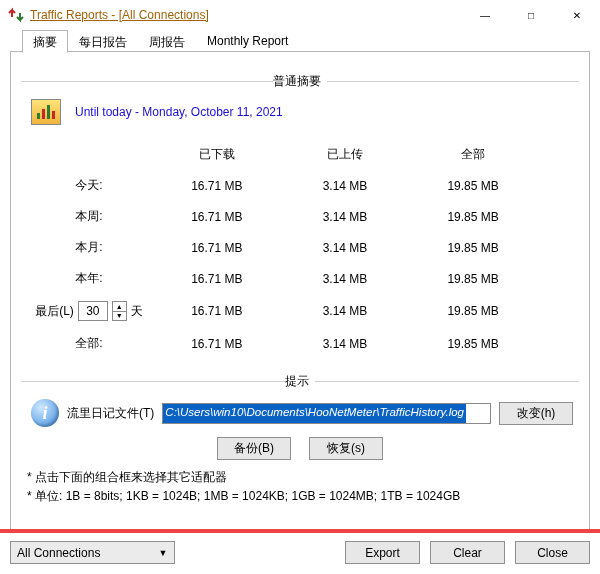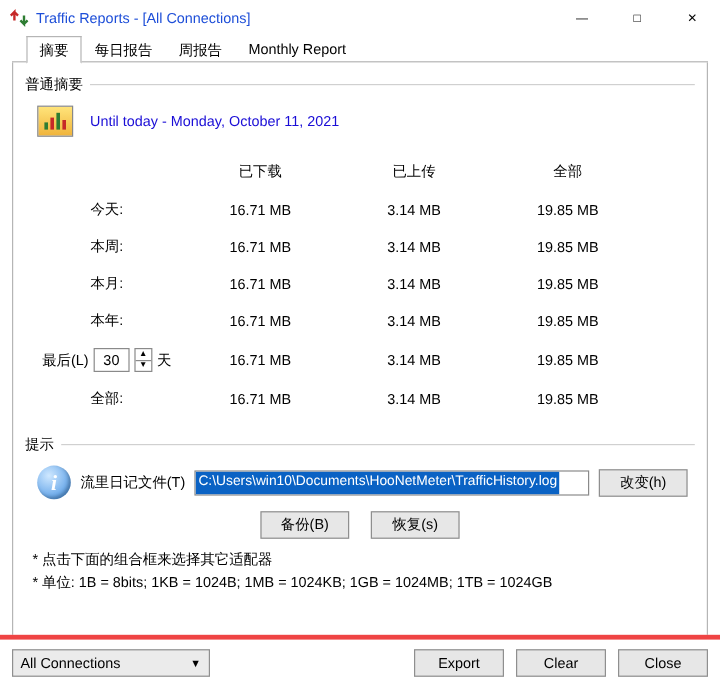--- a/index.html
+++ b/index.html
@@ -18,21 +18,21 @@
     display: flex;
     align-items: center;
     padding: 0 0 0 8px;
   }
   .app-icon {
     width: 16px; height: 16px;
     position: relative;
     margin-right: 6px;
   }
   .app-icon svg { width:16px; height:16px; display:block; }
-  .title-text { flex: 1; font-size: 12px; color:#1d4ed8; }
+  .title-text { flex: 1; font-size: 12px; color:#a16207;text-decoration:underline; }
   .win-btn {
     width: 46px; height: 30px;
     display: flex; align-items: center; justify-content: center;
     font-family: "Segoe UI Symbol", sans-serif;
     font-size: 10px;
     color:#000;
   }
   .tabs {
     display: flex;
     padding-left: 22px;
@@ -63,22 +63,23 @@
   .container {
     border: 1px solid #b5b5b5;
     border-top: none;
     margin: 0 10px 0 10px;
     padding: 10px 10px 6px 10px;
     height: 480px;
     position: relative;
   }
   .group-title {
     position: relative;
-    margin: 0 0 4px 0;
+    margin: 11px 0 4px 0;
     height: 14px;
+    text-align: center;
   }
   .group-title span {
     position: relative;
     background: #fff;
     padding-right: 6px;
     z-index: 1;
   }
   .group-title::after{
     content:"";
     position:absolute;
@@ -171,20 +172,21 @@
   }
   .file-path {
     flex:1;
     height:21px;
     border:1px solid #8a8a8a;
     background:#fff;
     padding:0;
     display:flex;
     align-items:stretch;
     overflow:hidden;
+    font-style:italic;
   }
   .file-path span{
     background:#0a62c4;
     color:#fff;
     padding:2px 2px;
     white-space:nowrap;
     font-size:11.5px;
   }
   .btn {
     min-width: 74px;

